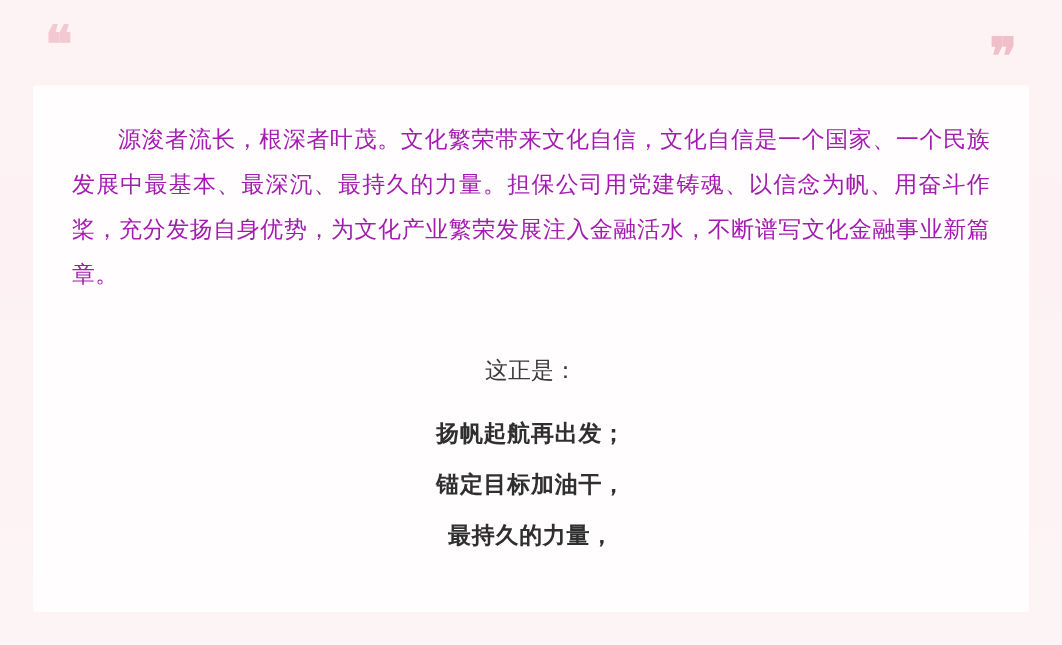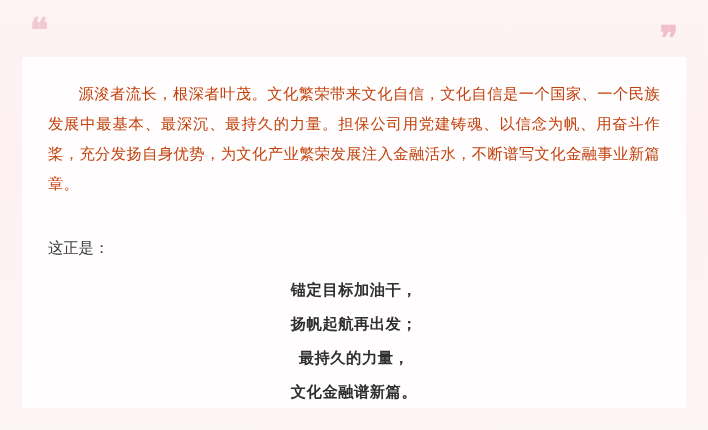--- a/index.html
+++ b/index.html
@@ -49,30 +49,30 @@
     width: 664px;
     height: 351px;
     background: #fffdfd;
     border-radius: 2px;
     box-sizing: border-box;
     padding: 22px 26px 0 26px;
   }
   .body-text {
     font-size: 15.3px;
     line-height: 30px;
-    color: #c2410c;
+    color: #a21caf;
     text-align: justify;
     text-justify: inter-ideograph;
     letter-spacing: 0.2px;
     margin: 0;
     text-indent: 2em;
   }
   .lead-in {
     margin-top: 34px;
-    text-align: left;
+    text-align: center;
     font-size: 15.3px;
     line-height: 30px;
     color: #3b3b3b;
   }
   .verse {
     margin-top: 10px;
     text-align: center;
   }
   .verse-line {
     font-size: 15.3px;
@@ -90,20 +90,19 @@
   <span class="quote-open">❝</span>
   <span class="quote-close">❞</span>
 
   <div class="inner-panel">
 
     <p class="body-text">源浚者流长，根深者叶茂。文化繁荣带来文化自信，文化自信是一个国家、一个民族发展中最基本、最深沉、最持久的力量。担保公司用党建铸魂、以信念为帆、用奋斗作桨，充分发扬自身优势，为文化产业繁荣发展注入金融活水，不断谱写文化金融事业新篇章。</p>
 
     <div class="lead-in">这正是：</div>
 
     <div class="verse">
+      <div class="verse-line">扬帆起航再出发；</div>
       <div class="verse-line">锚定目标加油干，</div>
-      <div class="verse-line">扬帆起航再出发；</div>
       <div class="verse-line">最持久的力量，</div>
-      <div class="verse-line">文化金融谱新篇。</div>
     </div>
 
   </div>
 </div>
 
 </body></html>

